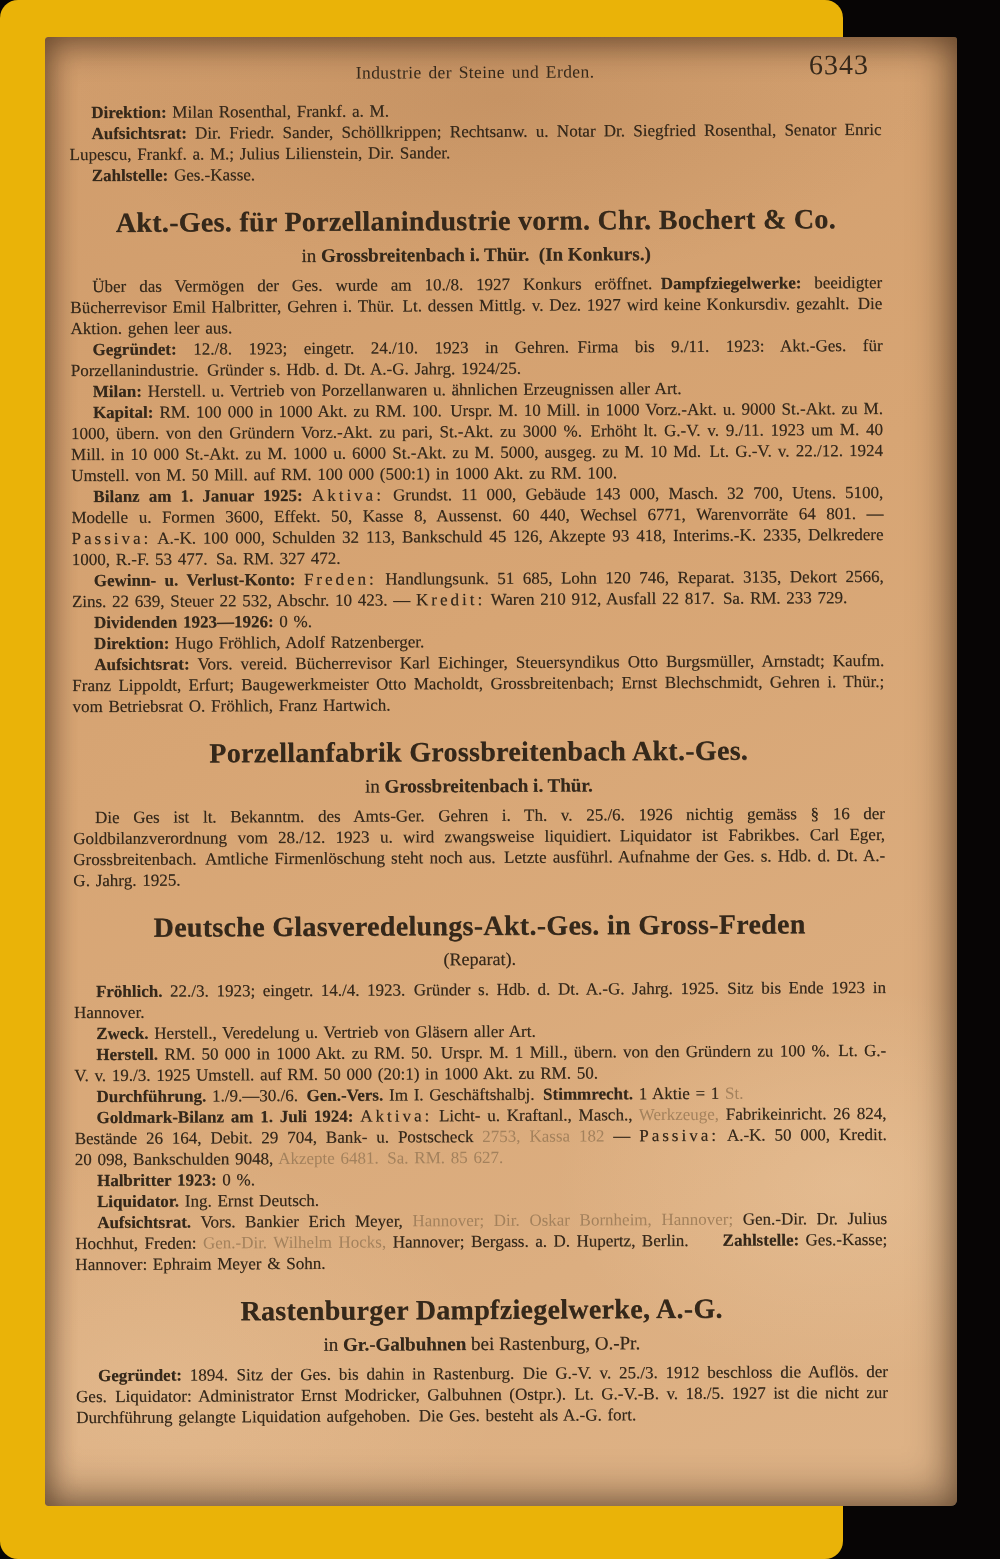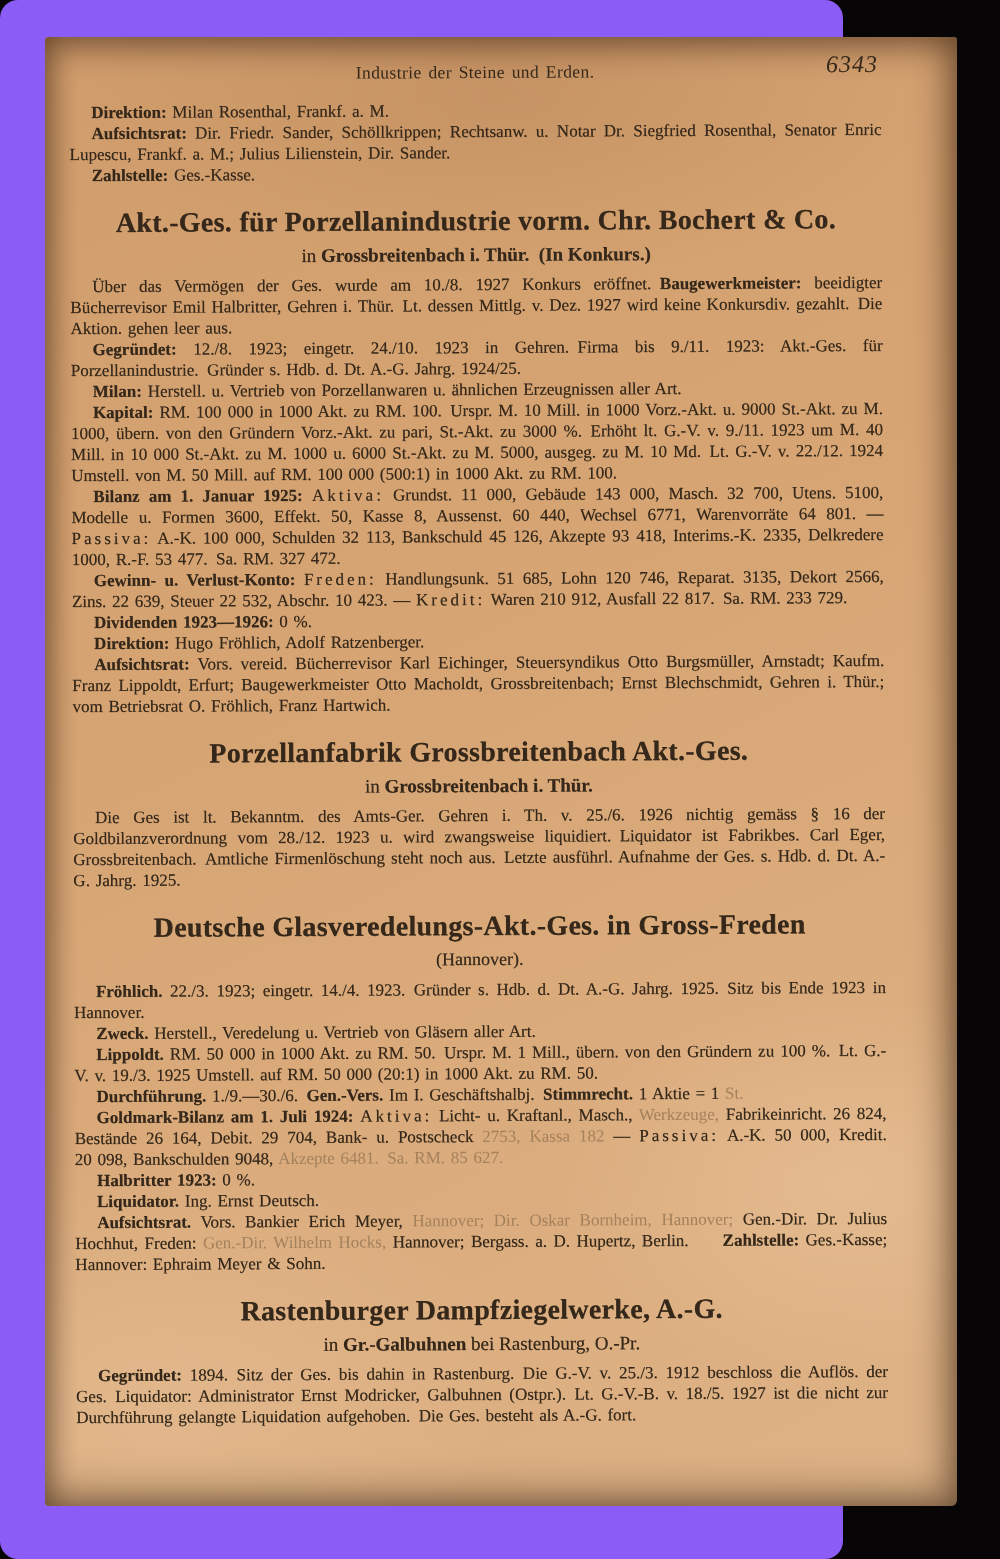--- a/index.html
+++ b/index.html
@@ -2,21 +2,21 @@
 <html><head>
 <meta charset="utf-8">
 <style>
   html,body{margin:0;padding:0;}
   body{
     width:1000px;height:1559px;
     background:#070505;
     overflow:hidden;
     font-family:"Liberation Serif","DejaVu Serif",serif;
   }
-  .stage{position:relative;width:843px;height:1559px;background:#8b5cf6;border-radius:18px;}
+  .stage{position:relative;width:843px;height:1559px;background:#eab308;border-radius:18px;}
   .paper{
     position:absolute;left:45px;top:37px;width:912px;height:1469px;
     background:
       radial-gradient(ellipse 420px 280px at 88% 78%, rgba(255,232,198,0.22), transparent 70%),
       radial-gradient(ellipse 500px 340px at 12% 92%, rgba(255,236,206,0.16), transparent 70%),
       radial-gradient(ellipse 600px 260px at 50% 4%, rgba(110,62,26,0.12), transparent 72%),
       linear-gradient(155deg,#d09c6b 0%, #d7a574 42%, #dcae80 78%, #deb387 100%);
     box-shadow:
       inset 0 14px 30px rgba(35,18,6,0.30),
       inset -10px -14px 38px rgba(35,18,6,0.38),
@@ -29,21 +29,21 @@
     transform:rotate(-0.3deg);
     transform-origin:50% 0;
     color:#35281a;
     font-size:17px;line-height:21px;
   }
   .pagehead{position:relative;height:46px;}
   .pagehead .title{
     position:absolute;left:80px;right:80px;top:8px;text-align:center;
     font-size:17.5px;letter-spacing:0.4px;word-spacing:2px;
   }
-  .pagehead .pageno{position:absolute;right:3px;top:2px;font-size:24px;letter-spacing:1px;font-style:italic;}
+  .pagehead .pageno{position:absolute;right:12px;top:2px;font-size:28px;letter-spacing:1px;}
   .para{
     text-align:justify;text-indent:22px;word-spacing:1.5px;
     text-shadow:0.25px 0.25px 0 rgba(53,40,26,0.55);
   }
   .para .b,.cosub .b{font-weight:bold;}
   .para .sp{letter-spacing:3px;}
   .para .f{color:#a3815c;text-shadow:none;}
   .company{margin-top:20px;}
   .cotitle{
     margin:0;padding:0;text-align:center;
@@ -72,21 +72,21 @@
       <div class="intro">
           <div class="para"><span class="b">Direktion:</span><span> Milan Rosenthal, Frankf. a.&nbsp;M.</span></div>
           <div class="para"><span class="b">Aufsichtsrat:</span><span> Dir. Friedr. Sander, Schöllkrippen; Rechtsanw. u. Notar Dr. Siegfried Rosenthal, Senator Enric Lupescu, Frankf. a.&nbsp;M.; Julius Lilienstein, Dir. Sander.</span></div>
           <div class="para"><span class="b">Zahlstelle:</span><span> Ges.-Kasse.</span></div>
         </div>
 
       <section class="company">
         <h1 class="cotitle">Akt.-Ges. für Porzellanindustrie vorm. Chr. Bochert &amp; Co.</h1>
         <div class="cosub"><span>in </span><span class="b">Grossbreitenbach i. Thür.</span><span> </span><span class="b">(In Konkurs.)</span></div>
         <div class="cobody">
-            <div class="para"><span>Über das Vermögen der Ges. wurde am 10./8. 1927 Konkurs eröffnet. </span><span class="b">Baugewerkmeister:</span><span> beeidigter Bücherrevisor Emil Halbritter, Gehren i. Thür. Lt. dessen Mittlg. v. Dez. 1927 wird keine Konkursdiv. gezahlt. Die Aktion. gehen leer aus.</span></div>
+            <div class="para"><span>Über das Vermögen der Ges. wurde am 10./8. 1927 Konkurs eröffnet. </span><span class="b">Dampfziegelwerke:</span><span> beeidigter Bücherrevisor Emil Halbritter, Gehren i. Thür. Lt. dessen Mittlg. v. Dez. 1927 wird keine Konkursdiv. gezahlt. Die Aktion. gehen leer aus.</span></div>
             <div class="para"><span class="b">Gegründet:</span><span> 12./8. 1923; eingetr. 24./10. 1923 in Gehren. Firma bis 9./11. 1923: Akt.-Ges. für Porzellanindustrie. Gründer s. Hdb. d. Dt. A.-G. Jahrg. 1924/25.</span></div>
             <div class="para"><span class="b">Milan:</span><span> Herstell. u. Vertrieb von Porzellanwaren u. ähnlichen Erzeugnissen aller Art.</span></div>
             <div class="para"><span class="b">Kapital:</span><span> RM. 100&nbsp;000 in 1000 Akt. zu RM. 100. Urspr. M. 10 Mill. in 1000 Vorz.-Akt. u. 9000 St.-Akt. zu M. 1000, übern. von den Gründern Vorz.-Akt. zu pari, St.-Akt. zu 3000&nbsp;%. Erhöht lt. G.-V. v. 9./11. 1923 um M. 40 Mill. in 10&nbsp;000 St.-Akt. zu M. 1000 u. 6000 St.-Akt. zu M. 5000, ausgeg. zu M. 10 Md. Lt. G.-V. v. 22./12. 1924 Umstell. von M. 50 Mill. auf RM. 100&nbsp;000 (500:1) in 1000 Akt. zu RM. 100.</span></div>
             <div class="para"><span class="b">Bilanz am 1. Januar 1925:</span><span> </span><span class="sp">Aktiva:</span><span> Grundst. 11&nbsp;000, Gebäude 143&nbsp;000, Masch. 32&nbsp;700, Utens. 5100, Modelle u. Formen 3600, Effekt. 50, Kasse 8, Aussenst. 60&nbsp;440, Wechsel 6771, Warenvorräte 64&nbsp;801. — </span><span class="sp">Passiva:</span><span> A.-K. 100&nbsp;000, Schulden 32&nbsp;113, Bankschuld 45&nbsp;126, Akzepte 93&nbsp;418, Interims.-K. 2335, Delkredere 1000, R.-F. 53&nbsp;477. Sa. RM. 327&nbsp;472.</span></div>
             <div class="para"><span class="b">Gewinn- u. Verlust-Konto:</span><span> </span><span class="sp">Freden:</span><span> Handlungsunk. 51&nbsp;685, Lohn 120&nbsp;746, Reparat. 3135, Dekort 2566, Zins. 22&nbsp;639, Steuer 22&nbsp;532, Abschr. 10&nbsp;423. — </span><span class="sp">Kredit:</span><span> Waren 210&nbsp;912, Ausfall 22&nbsp;817. Sa. RM. 233&nbsp;729.</span></div>
             <div class="para"><span class="b">Dividenden 1923—1926:</span><span> 0&nbsp;%.</span></div>
             <div class="para"><span class="b">Direktion:</span><span> Hugo Fröhlich, Adolf Ratzenberger.</span></div>
             <div class="para"><span class="b">Aufsichtsrat:</span><span> Vors. vereid. Bücherrevisor Karl Eichinger, Steuersyndikus Otto Burgsmüller, Arnstadt; Kaufm. Franz Lippoldt, Erfurt; Baugewerkmeister Otto Macholdt, Grossbreitenbach; Ernst Blechschmidt, Gehren i. Thür.; vom Betriebsrat O. Fröhlich, Franz Hartwich.</span></div>
           </div>
       </section>
@@ -94,25 +94,25 @@
       <section class="company">
         <h1 class="cotitle">Porzellanfabrik Grossbreitenbach Akt.-Ges.</h1>
         <div class="cosub"><span>in </span><span class="b">Grossbreitenbach i. Thür.</span></div>
         <div class="cobody">
             <div class="para"><span>Die Ges ist lt. Bekanntm. des Amts-Ger. Gehren i. Th. v. 25./6. 1926 nichtig gemäss §&nbsp;16 der Goldbilanzverordnung vom 28./12. 1923 u. wird zwangsweise liquidiert. Liquidator ist Fabrikbes. Carl Eger, Grossbreitenbach. Amtliche Firmenlöschung steht noch aus. Letzte ausführl. Aufnahme der Ges. s. Hdb. d. Dt. A.-G. Jahrg. 1925.</span></div>
           </div>
       </section>
 
       <section class="company">
         <h1 class="cotitle">Deutsche Glasveredelungs-Akt.-Ges. in Gross-Freden</h1>
-        <div class="cosub cosub--plain"><span>(Hannover).</span></div>
+        <div class="cosub cosub--plain"><span>(Reparat).</span></div>
         <div class="cobody">
             <div class="para"><span class="b">Fröhlich.</span><span> 22./3. 1923; eingetr. 14./4. 1923. Gründer s. Hdb. d. Dt. A.-G. Jahrg. 1925. Sitz bis Ende 1923 in Hannover.</span></div>
             <div class="para"><span class="b">Zweck.</span><span> Herstell., Veredelung u. Vertrieb von Gläsern aller Art.</span></div>
-            <div class="para"><span class="b">Lippoldt.</span><span> RM. 50&nbsp;000 in 1000 Akt. zu RM. 50. Urspr. M. 1 Mill., übern. von den Gründern zu 100&nbsp;%. Lt. G.-V. v. 19./3. 1925 Umstell. auf RM. 50&nbsp;000 (20:1) in 1000 Akt. zu RM. 50.</span></div>
+            <div class="para"><span class="b">Herstell.</span><span> RM. 50&nbsp;000 in 1000 Akt. zu RM. 50. Urspr. M. 1 Mill., übern. von den Gründern zu 100&nbsp;%. Lt. G.-V. v. 19./3. 1925 Umstell. auf RM. 50&nbsp;000 (20:1) in 1000 Akt. zu RM. 50.</span></div>
             <div class="para"><span class="b">Durchführung.</span><span> 1./9.—30./6. </span><span class="b">Gen.-Vers.</span><span> Im I. Geschäftshalbj. </span><span class="b">Stimmrecht.</span><span> 1 Aktie = 1 </span><span class="f">St.</span></div>
             <div class="para"><span class="b">Goldmark-Bilanz am 1. Juli 1924:</span><span> </span><span class="sp">Aktiva:</span><span> Licht- u. Kraftanl., Masch., </span><span class="f">Werkzeuge,</span><span> Fabrikeinricht. 26&nbsp;824, Bestände 26&nbsp;164, Debit. 29&nbsp;704, Bank- u. Postscheck </span><span class="f">2753, Kassa 182</span><span> — </span><span class="sp">Passiva:</span><span> A.-K. 50&nbsp;000, Kredit. 20&nbsp;098, Bankschulden 9048, </span><span class="f">Akzepte 6481. Sa. RM. 85&nbsp;627.</span></div>
             <div class="para"><span class="b">Halbritter 1923:</span><span> 0&nbsp;%.</span></div>
             <div class="para"><span class="b">Liquidator.</span><span> Ing. Ernst Deutsch.</span></div>
             <div class="para"><span class="b">Aufsichtsrat.</span><span> Vors. Bankier Erich Meyer, </span><span class="f">Hannover; Dir. Oskar Bornheim, Hannover;</span><span> Gen.-Dir. Dr. Julius Hochhut, Freden: </span><span class="f">Gen.-Dir. Wilhelm Hocks,</span><span> Hannover; Bergass. a.&nbsp;D. Hupertz, Berlin.  </span><span class="b">Zahlstelle:</span><span> Ges.-Kasse; Hannover: Ephraim Meyer &amp; Sohn.</span></div>
           </div>
       </section>
 
       <section class="company">
         <h1 class="cotitle">Rastenburger Dampfziegelwerke, A.-G.</h1>

